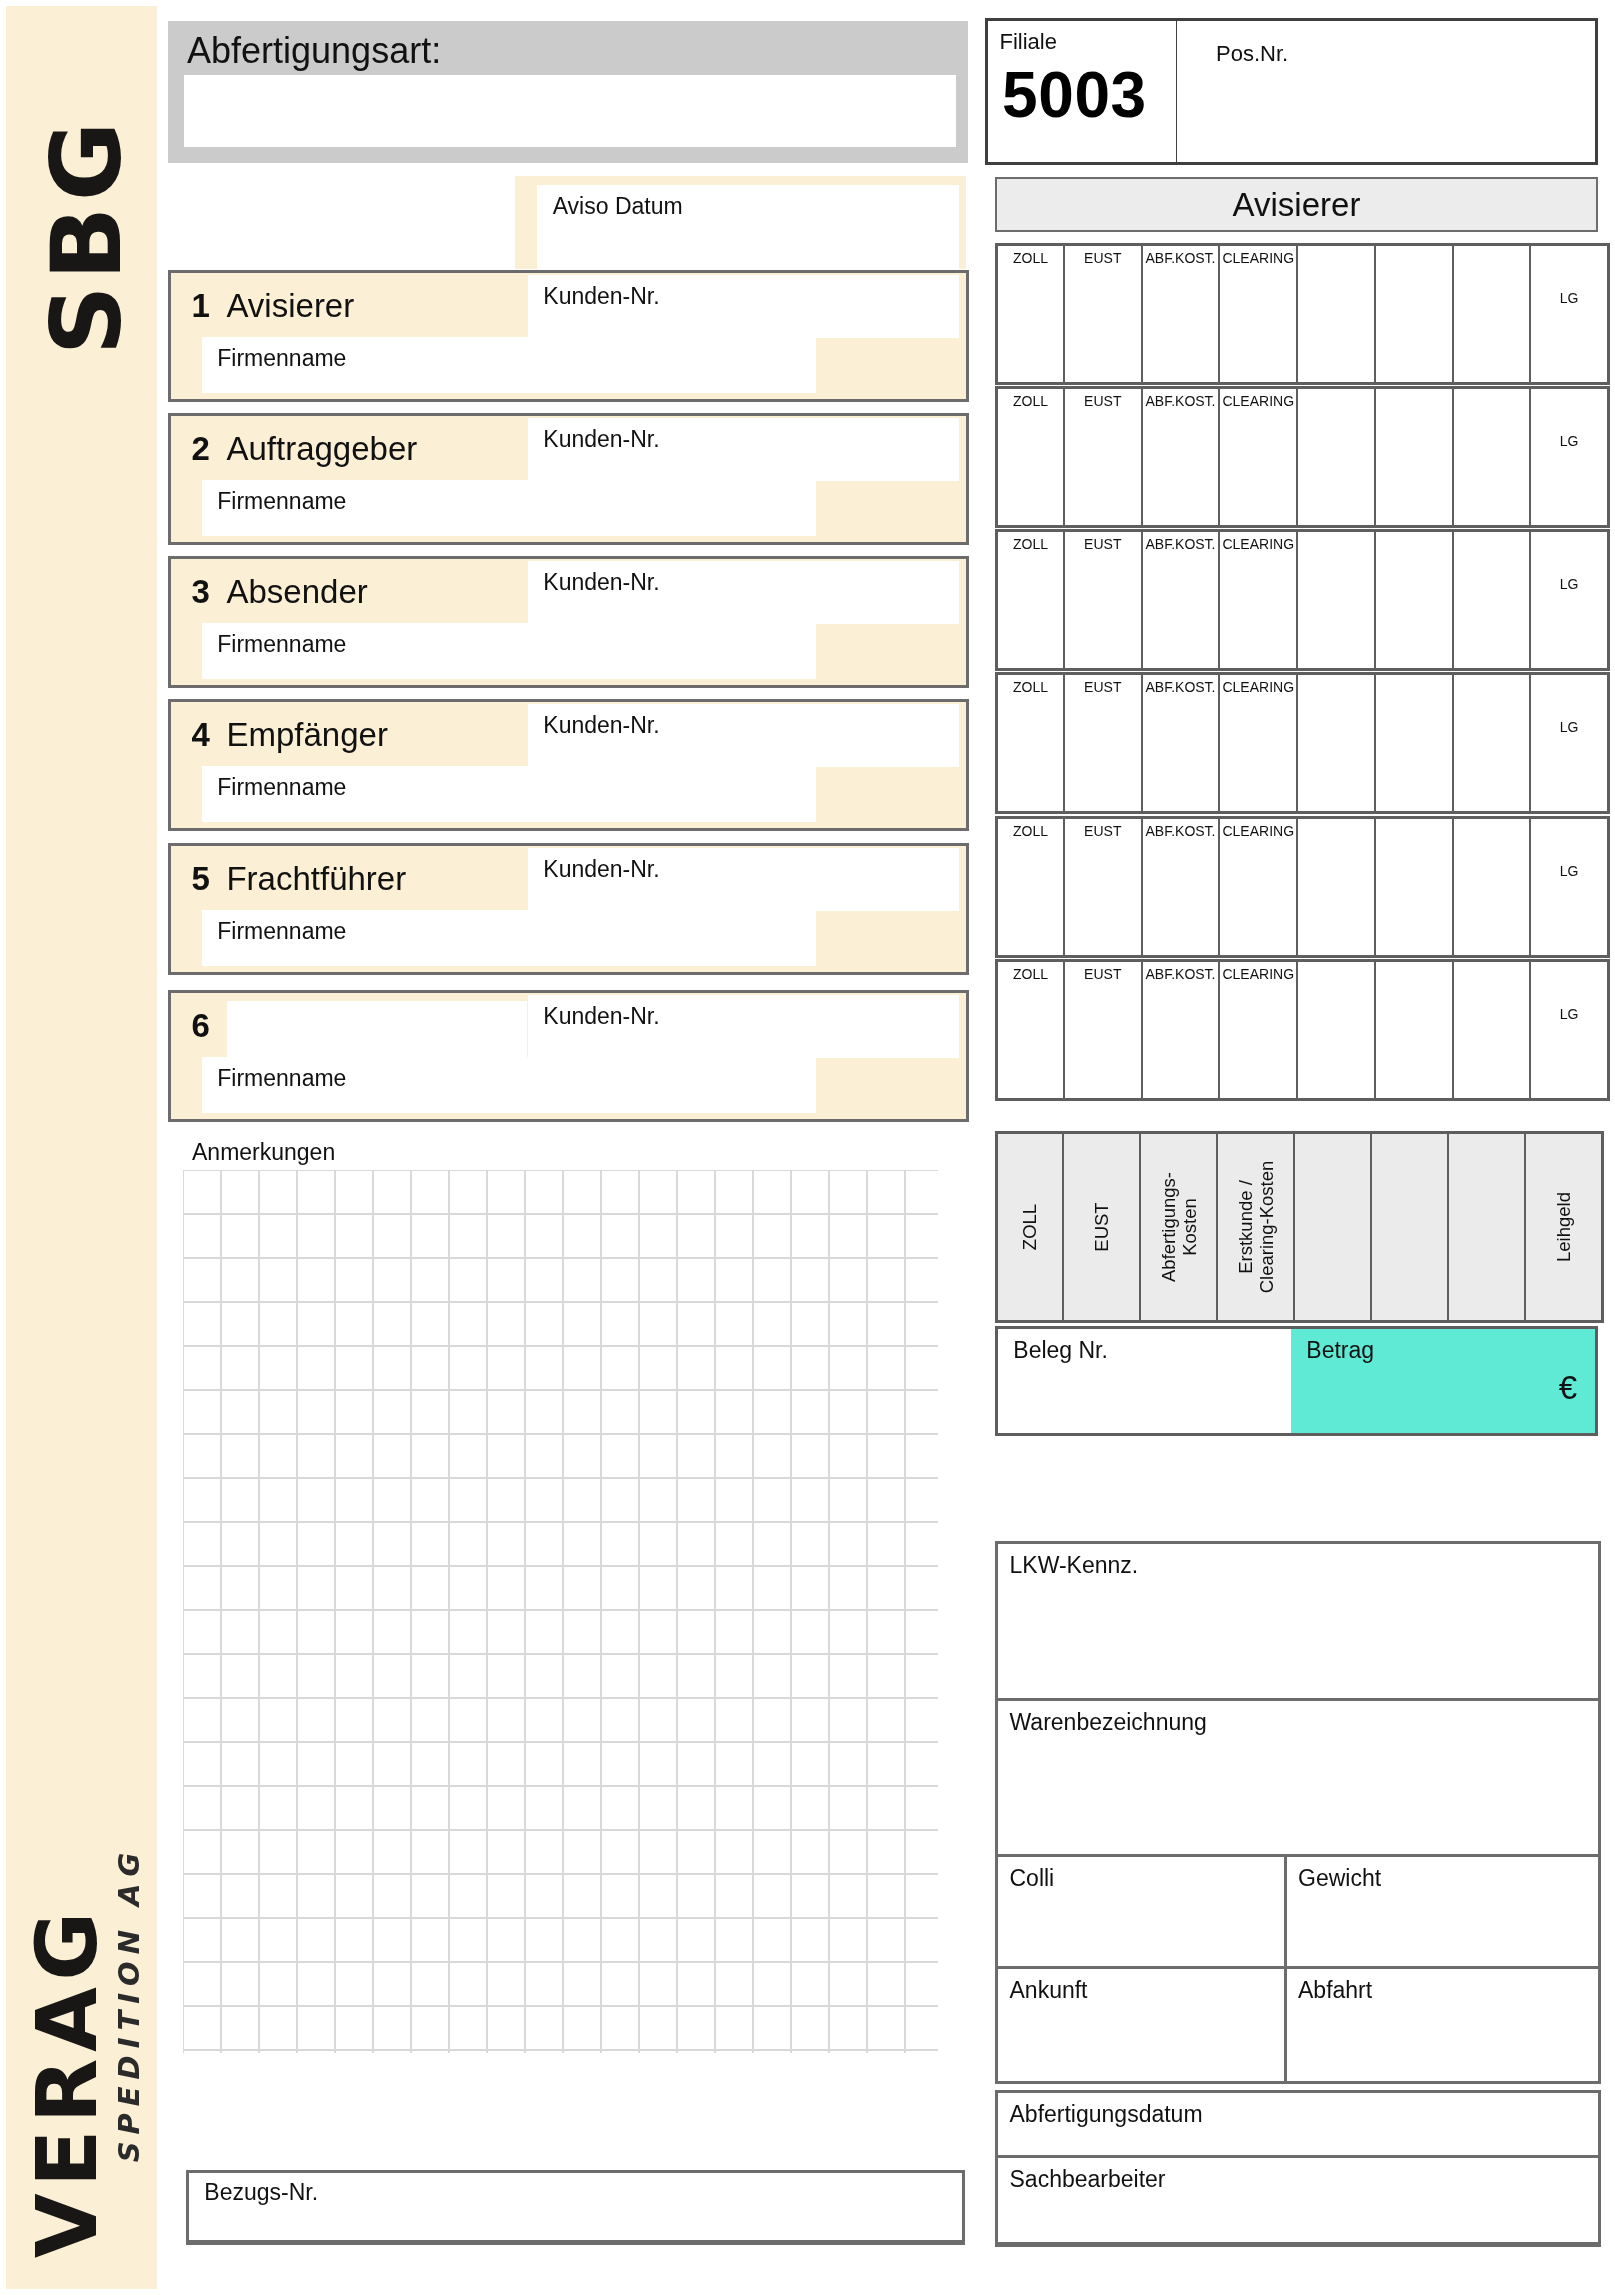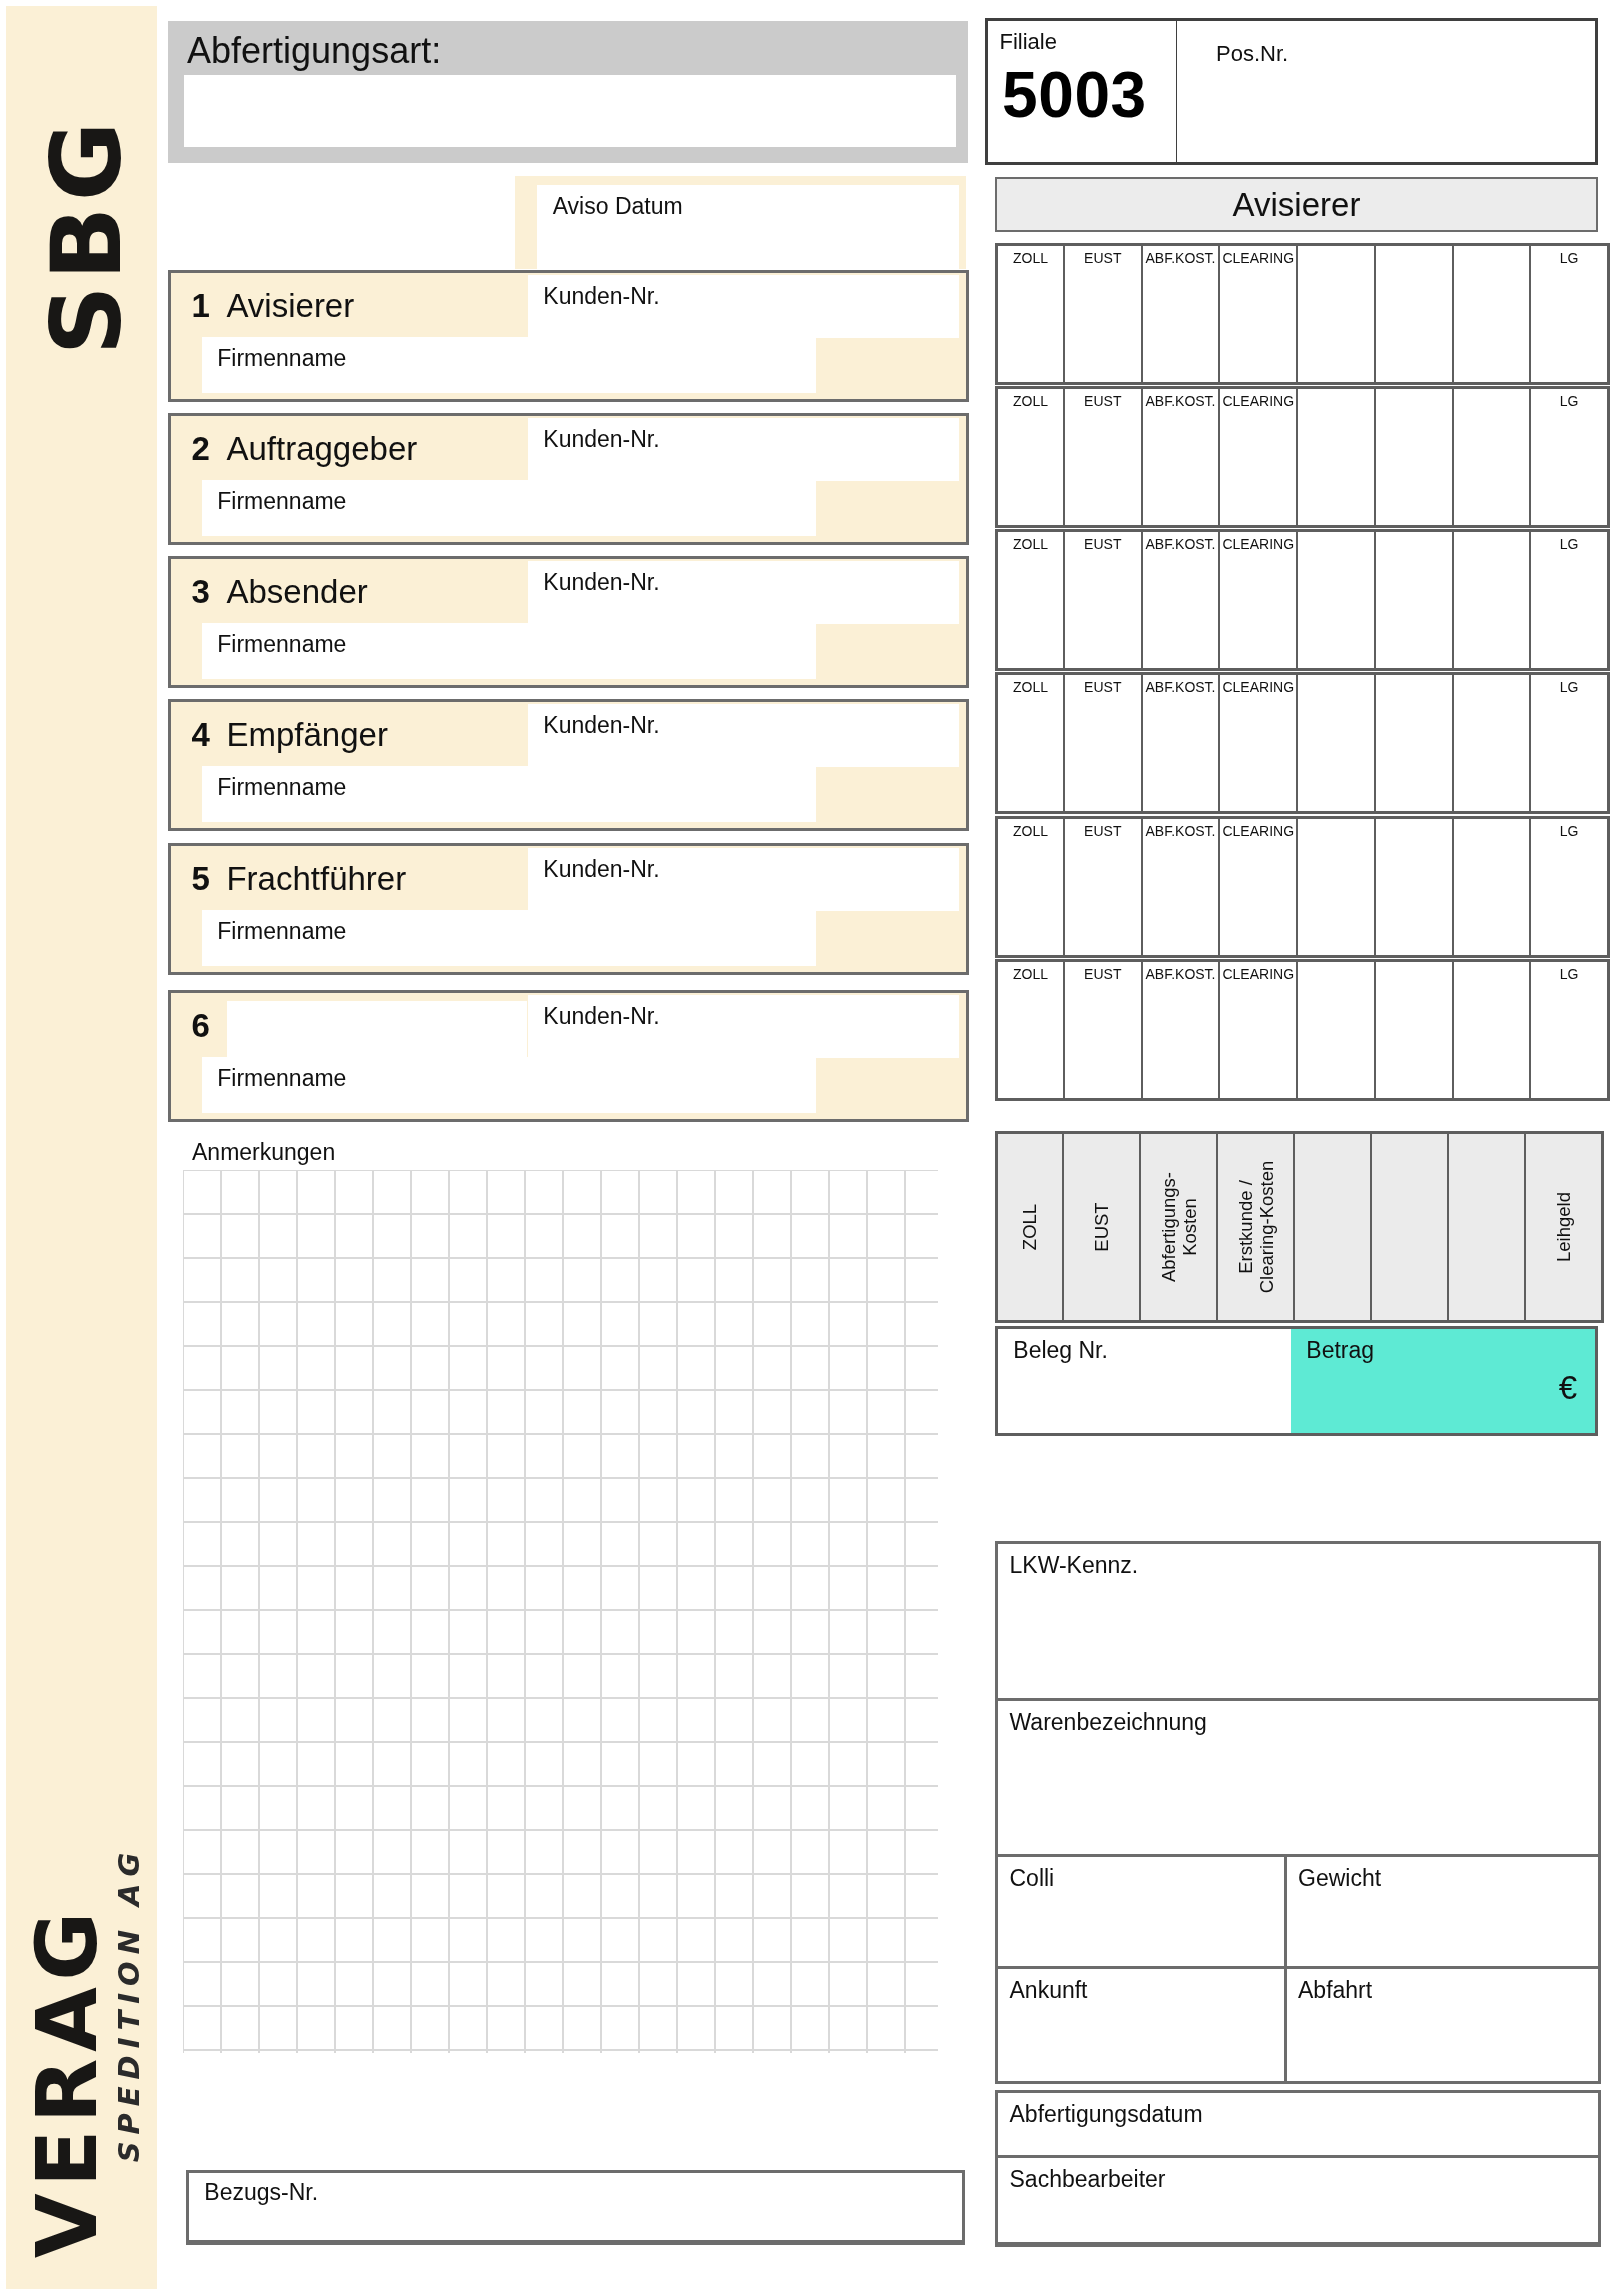--- a/index.html
+++ b/index.html
@@ -44,21 +44,21 @@
   .kunden-box{position:absolute;left:357px;top:1.9px;width:431px;height:63px;background:#fff;}
   .firmen-box{position:absolute;left:31px;top:64px;width:614px;height:56px;background:#fff;}
   .field-label{position:absolute;left:15.3px;top:7.7px;font-size:23px;color:#111;}
   .s6-box{position:absolute;left:56px;top:7.7px;width:300px;height:70px;background:#fff;}
 
   
   .abr-header{left:995px;top:177px;width:603px;height:55px;background:#ECECEC;border:2.6px solid #6C6C6C;text-align:center;}
   .abr-title{font-size:33px;color:#111;line-height:51px;}
   .abr-block{position:absolute;left:995px;width:609px;height:136px;border:3.2px solid #5E5E5E;background:#fff;display:flex;}
   .abr-cell{border-right:2.6px solid #5E5E5E;width:77px;text-align:center;padding-top:3.8px;}
-  .abr-cell:last-child{border-right:none;}
+  .abr-cell:last-child{border-right:none;margin-top:40px;}
   .abr-cell.c0{width:66px;}
   .abr-cell span{font-size:14px;color:#111;}
 
   .legend{left:995px;top:1131px;width:609px;height:192px;border:3.2px solid #5E5E5E;display:flex;background:#EBEBEB;}
   .leg-cell{position:relative;border-right:2.6px solid #5E5E5E;width:77px;background:#EBEBEB;}
   .leg-cell:last-child{border-right:none;}
   .leg-cell.c0{width:66px;}
   .rot{position:absolute;left:50%;top:50%;transform:translate(-50%,-50%) rotate(-90deg);font-size:18.5px;color:#111;white-space:pre;text-align:center;line-height:1.15;}
 
   .beleg-box{left:995px;top:1326px;width:329px;height:110px;border:3.2px solid #5E5E5E;border-right:1.9px solid #5E5E5E;background:#fff;}

